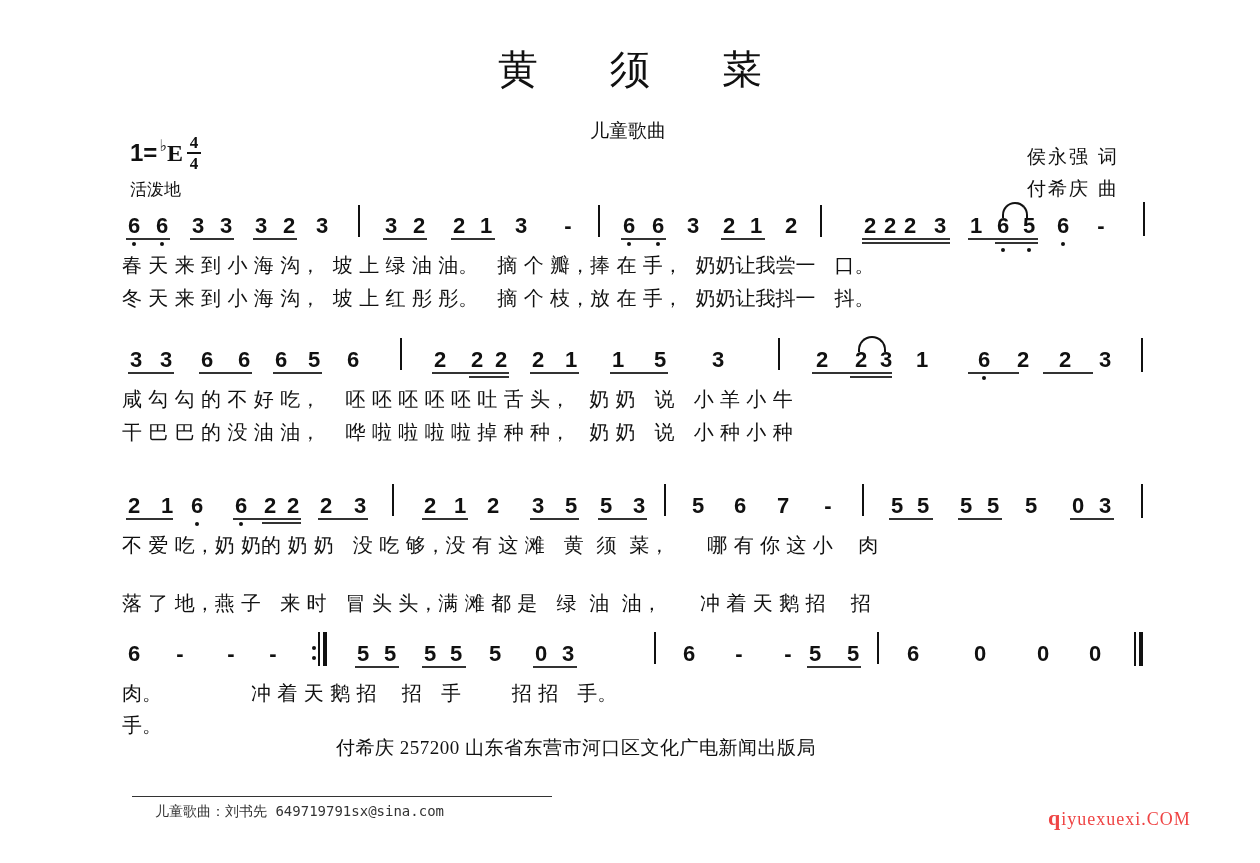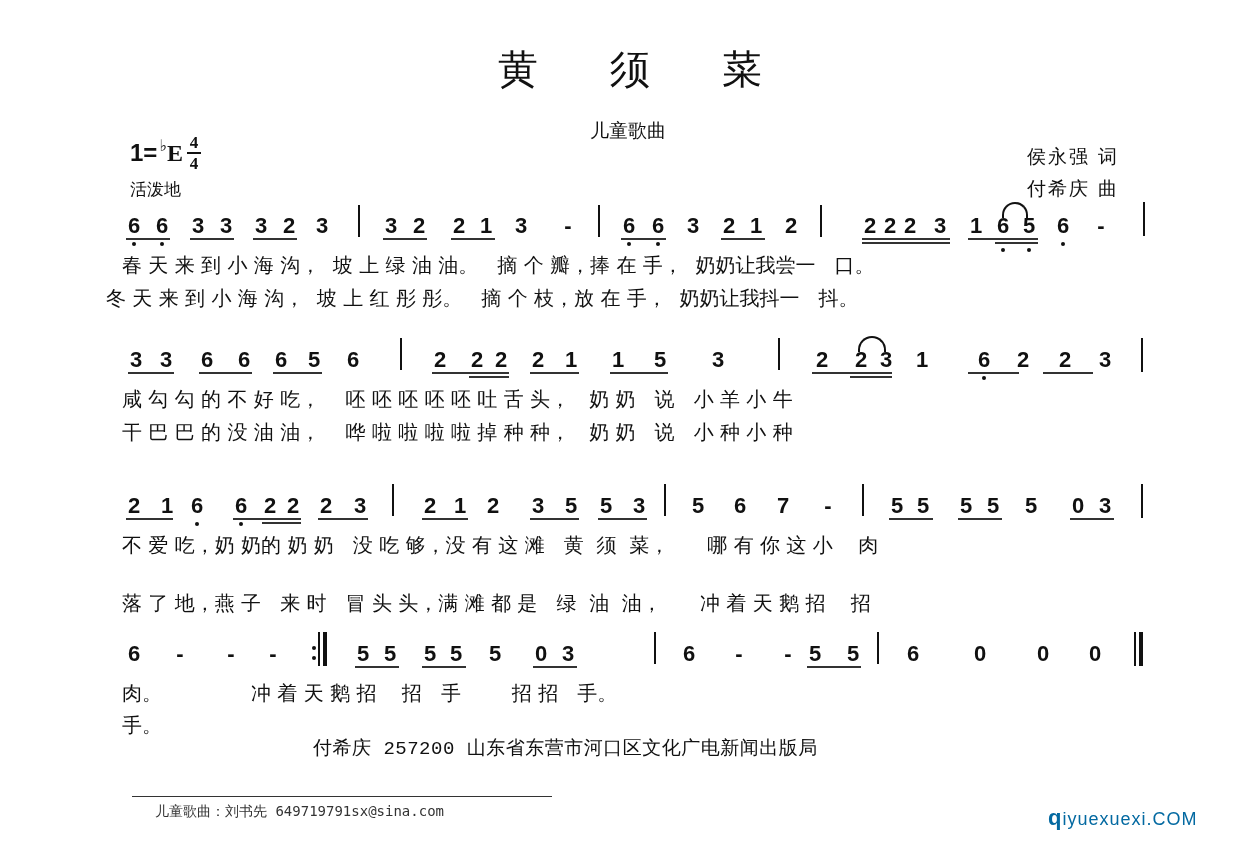--- a/index.html
+++ b/index.html
@@ -17,24 +17,24 @@
 
   .note { position: absolute; font-family: "Liberation Sans", sans-serif; font-weight: bold; font-size: 22px; width: 16px; text-align: center; line-height: 24px; }
   .dot-below::after { content: ""; position: absolute; left: 6px; top: 28px; width: 4px; height: 4px; background: #111; border-radius: 50%; }
   .bl { position: absolute; border-left: 2px solid #111; }
   .bl.thick { border-left: 4px solid #111; }
   .ul { position: absolute; height: 0; border-top: 2px solid #333; }
   .tie { position: absolute; height: 14px; border: 2px solid #111; border-bottom: none; border-radius: 14px 14px 0 0; }
   .lyric { position: absolute; font-size: 20px; letter-spacing: 0; white-space: pre; font-family: "DejaVu Serif", serif; }
   .repeat-dots { position: absolute; width: 4px; height: 4px; background: #111; border-radius: 50%; }
 
-  .footer-info { left: 313px; top: 735px; font-family: Liberation Mono, monospace; font-size: 19px; letter-spacing: 0.5px; }
+  .footer-info { left: 336px; top: 735px; font-family: Liberation Serif, serif; font-size: 19px; letter-spacing: 0.5px; }
   .footer-line { left: 132px; top: 796px; width: 420px; border-top: 1px solid #333; }
   .editor { left: 155px; top: 803px; font-size: 14px; font-family: "DejaVu Sans Mono", monospace; color: #333; }
-  .watermark { left: 1048px; top: 805px; font-family: Liberation Sans, sans-serif; font-size: 18px; color: #0369a1; letter-spacing: 1px; }
+  .watermark { left: 1048px; top: 805px; font-family: Liberation Serif, serif; font-size: 18px; color: #ef4444; letter-spacing: 1px; }
   .watermark .q { font-weight: bold; font-size: 22px; }
 </style>
 </head>
 <body>
 
 <div class="abs title">黄须菜</div>
 <div class="abs subtitle">儿童歌曲</div>
 <div class="abs credit" style="top:144px">侯永强 词</div>
 <div class="abs credit" style="top:176px">付希庆 曲</div>
 
@@ -95,21 +95,21 @@
   <div class="tie" style="left:1002px;top:202px;width:22px"></div>
   <div class="ul" style="left:968px;top:238px;width:70px"></div>
   <div class="ul" style="left:995px;top:242px;width:43px"></div>
   <div class="abs" style="left:1001px;top:248px;width:4px;height:4px;background:#111;border-radius:50%"></div>
   <div class="abs" style="left:1027px;top:248px;width:4px;height:4px;background:#111;border-radius:50%"></div>
   <div class="note dot-below" style="left:1055px;top:214px">6</div>
   <div class="note" style="left:1093px;top:214px">-</div>
   <div class="bl" style="left:1143px;top:202px;height:34px"></div>
 
   <div class="lyric" style="left:122px;top:252px">春 天 来 到 小 海 沟，  坡 上 绿 油 油。   摘 个 瓣，捧 在 手，  奶奶让我尝一   口。</div>
-  <div class="lyric" style="left:106px;top:285px">冬 天 来 到 小 海 沟，  坡 上 红 彤 彤。   摘 个 枝，放 在 手，  奶奶让我抖一   抖。</div>
+  <div class="lyric" style="left:122px;top:285px">冬 天 来 到 小 海 沟，  坡 上 红 彤 彤。   摘 个 枝，放 在 手，  奶奶让我抖一   抖。</div>
 </div>
 
 <div>
   <div class="note" style="left:128px;top:348px">3</div>
   <div class="note" style="left:158px;top:348px">3</div>
   <div class="note" style="left:199px;top:348px">6</div>
   <div class="note" style="left:236px;top:348px">6</div>
   <div class="note" style="left:273px;top:348px">6</div>
   <div class="note" style="left:306px;top:348px">5</div>
   <div class="note" style="left:345px;top:348px">6</div>

